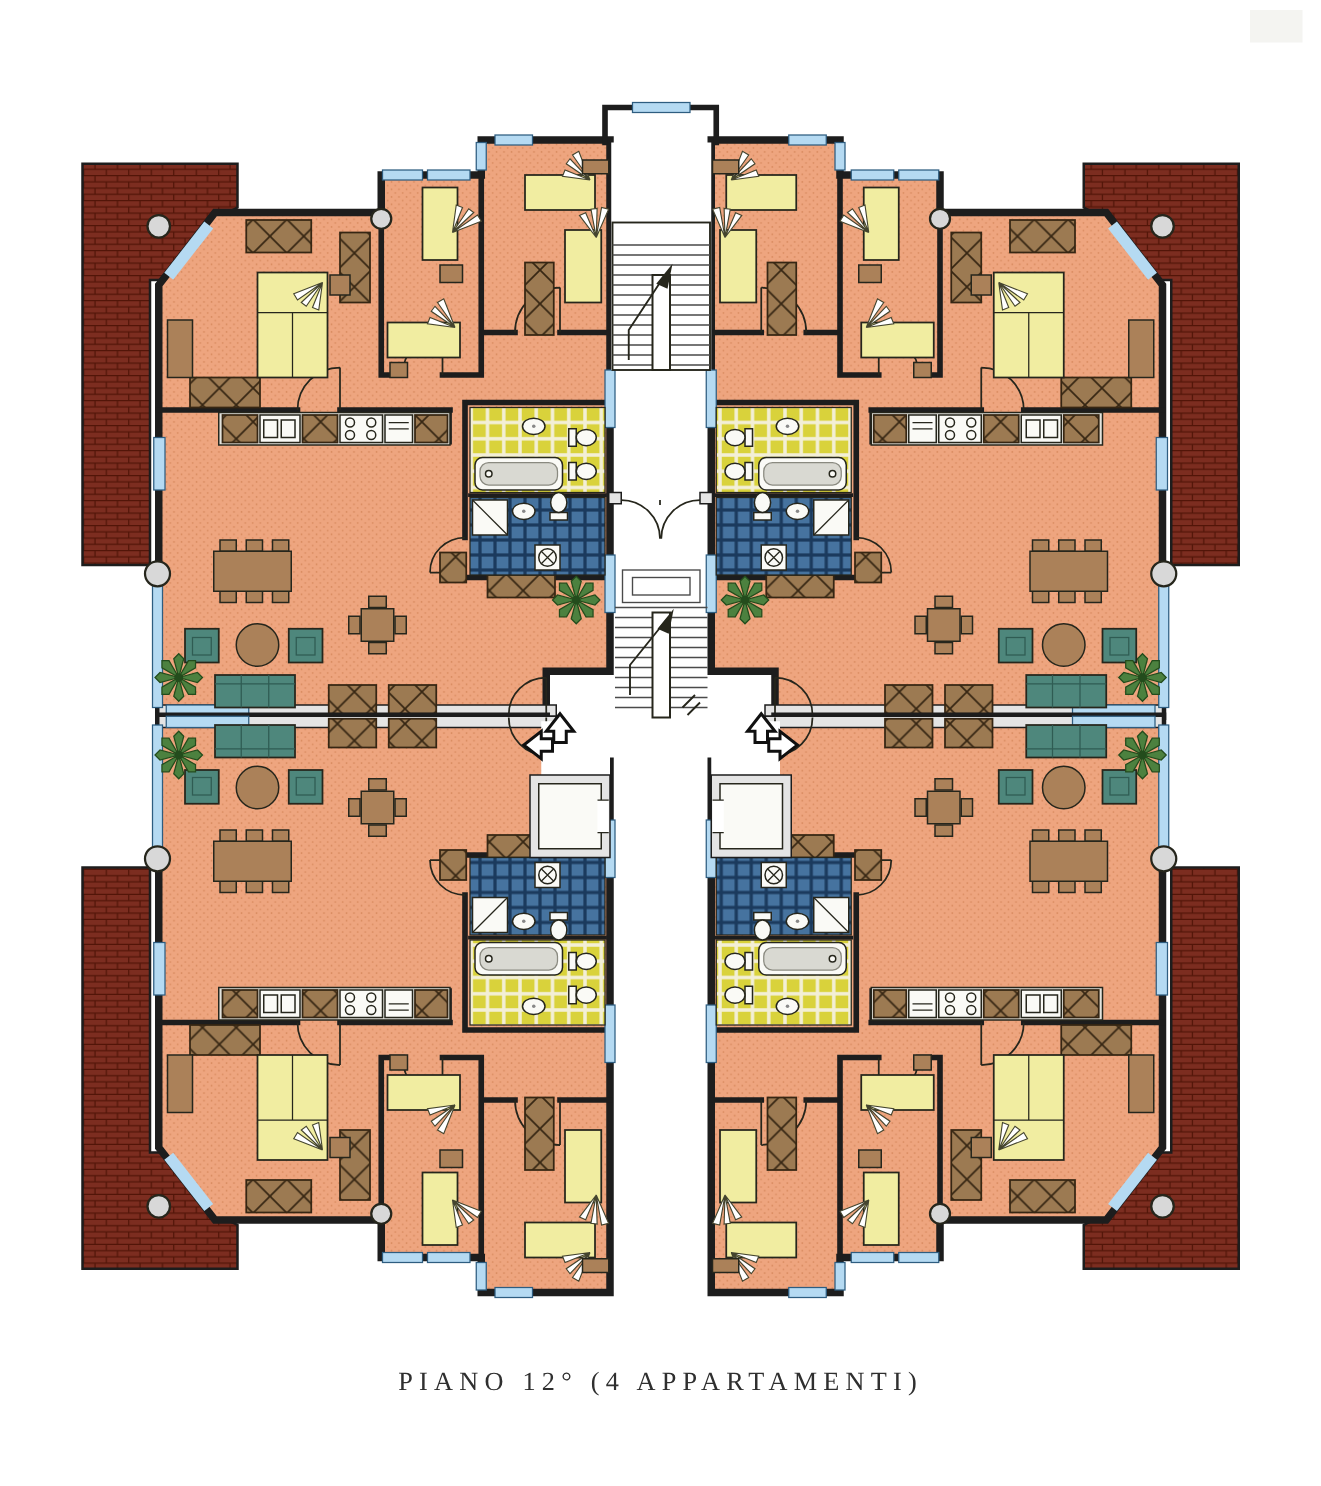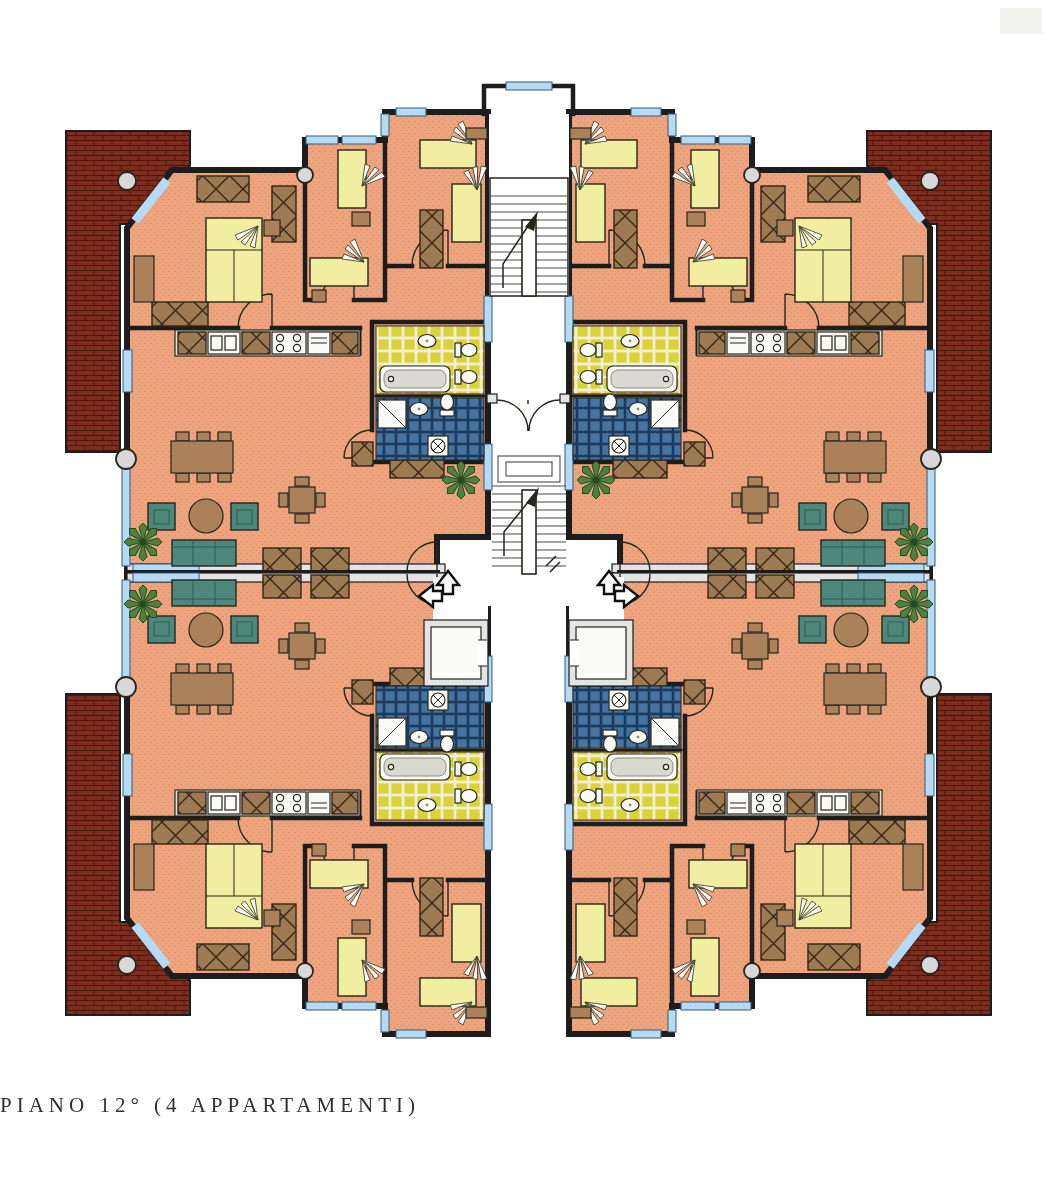--- a/index.html
+++ b/index.html
@@ -1,19 +1,19 @@
 <!DOCTYPE html>
 <html style="--ink: #2f2f2f; --inkDark: #26261c; --wallEdge: #1d1d1d; --wallFill: #e4e4e4; --floor: #eea57f; --floorDot: #d88a5e; --brickRed: #7c2d20; --brickLine: #511508; --windowBlue: #b5daf2; --windowEdge: #2e5d80; --bedYellow: #f1eda1; --furnBrown: #ab8159; --wrdBrown: #9c7a52; --wrdLine: #362613; --sofaTeal: #4e877c; --sofaDark: #2f5c53; --tileYellow: #d9d23b; --tileYGrout: #f3efd6; --tileBlue: #46739f; --tileBGrout: #1b3a5d; --fixWhite: #fafaf6; --counter: #e3e3dc; --stairLine: #4a4a4a; --plantGreen: #4c813f; --plantDark: #234c1c;"><head>
 <meta charset="utf-8">
 <style>
   html,body{margin:0;padding:0;background:#ffffff;}
   .page{position:relative;width:1057px;height:1189px;background:#fff;overflow:hidden;
         font-family:"Liberation Serif", serif;}
   svg{position:absolute;left:0;top:0;}
-  .caption{position:absolute;left:0;top:1093px;width:100%;
+  .caption{position:absolute;left:0;top:1093px;width:100%;text-align:center;
            font-size:21px;letter-spacing:5px;color:var(--ink,#2f2f2f);}
   
   .aptFloor{fill:url(#floorP);stroke:var(--wallEdge);stroke-width:6;stroke-linejoin:miter;}
   .iwall{stroke:var(--wallEdge);stroke-width:4.5;fill:none;stroke-linecap:square;}
   .iwall3{stroke:var(--wallEdge);stroke-width:3;fill:none;stroke-linecap:square;}
   .pwall{fill:var(--wallFill);stroke:var(--wallEdge);stroke-width:1.2;}
   .win{fill:var(--windowBlue);stroke:var(--windowEdge);stroke-width:1;}
   .winL{stroke:var(--windowBlue);stroke-width:9;fill:none;}
   .brick{fill:url(#brickP);stroke:var(--wallEdge);stroke-width:2;}
   .bed{fill:var(--bedYellow);stroke:var(--inkDark);stroke-width:1.4;}

